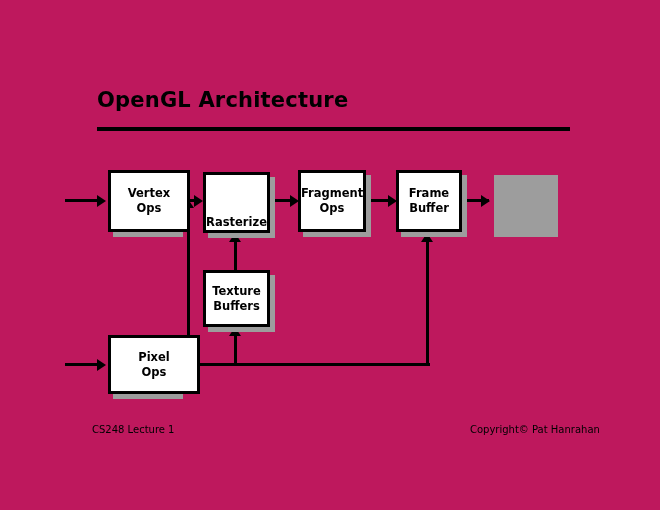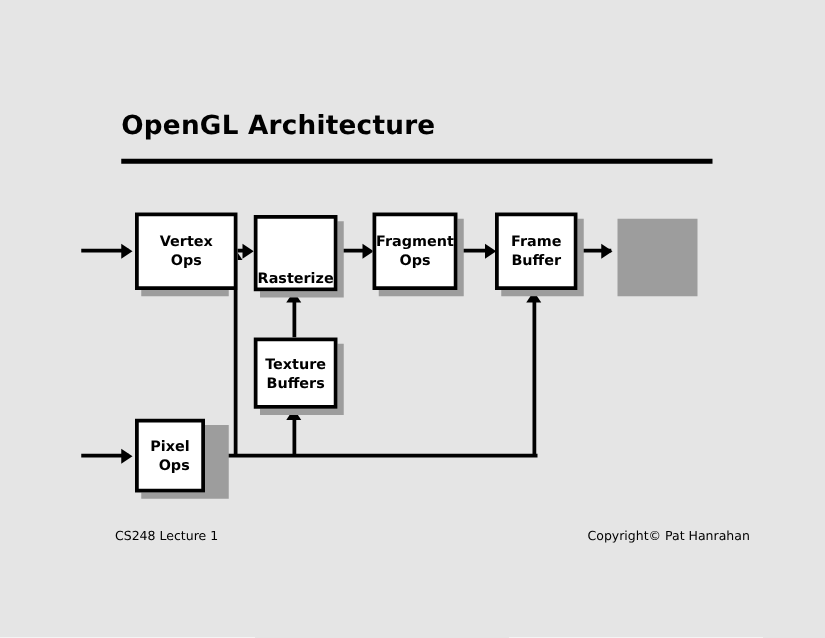--- a/index.html
+++ b/index.html
@@ -4,21 +4,21 @@
 <style>
   html, body {
     margin: 0;
     padding: 0;
     background: #ffffff;
   }
   #slide {
     position: relative;
     width: 660px;
     height: 510px;
-    background: #e5e5e5;
+    background: #be185d;
     overflow: hidden;
     font-family: "DejaVu Sans", sans-serif;
   }
 
   
   #title {
     position: absolute;
     left: 97px;
     top: 88px;
     font-size: 21px;
@@ -168,21 +168,21 @@
     <span class="lbl">Frame
 Buffer</span>
   </div>
 
 
   <div class="node" style="left:203px; top:270px; width:67px; height:57px;">
     <span class="lbl">Texture
 Buffers</span>
   </div>
 
-  <div class="node" style="left:108px; top:335px; width:56px; height:59px;text-align:right;">
+  <div class="node" style="left:108px; top:335px; width:92px; height:59px;">
     <span class="lbl">Pixel
 Ops</span>
   </div>
 
   <div class="footer" id="footer-left">CS248 Lecture 1</div>
   <div class="footer" id="footer-right">Copyright© Pat Hanrahan</div>
 
 </div>
 
 </body></html>

